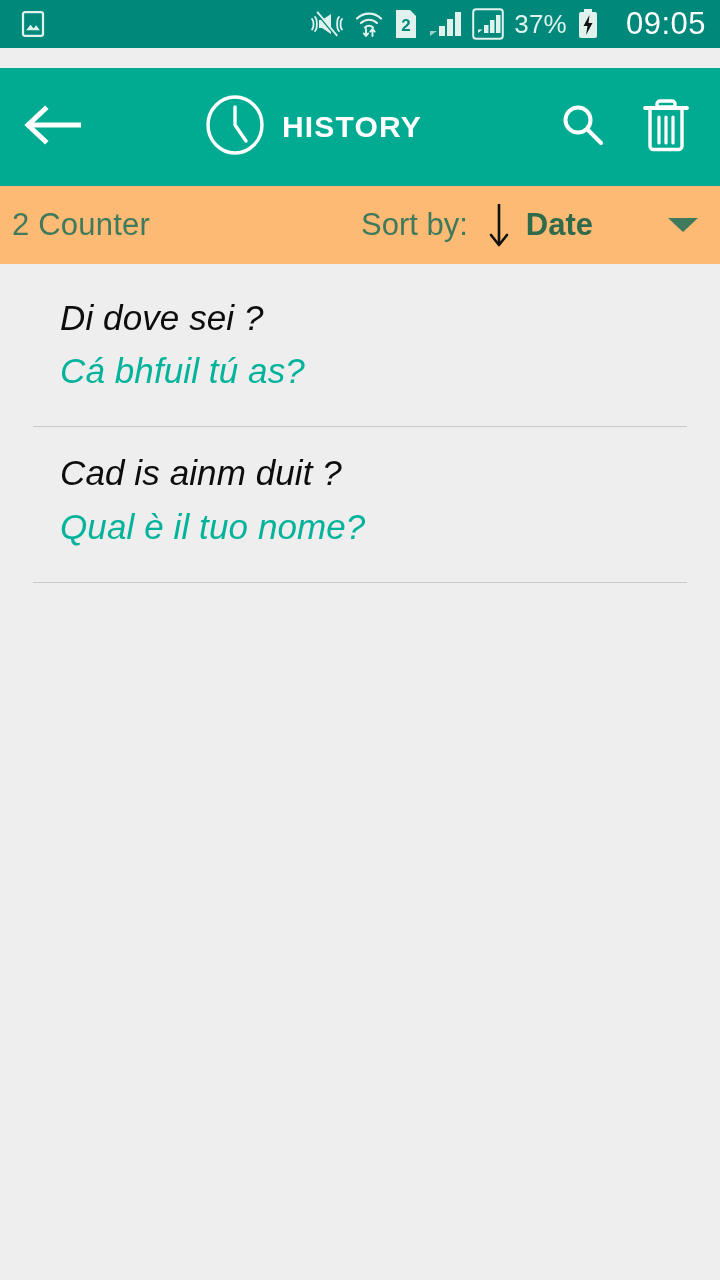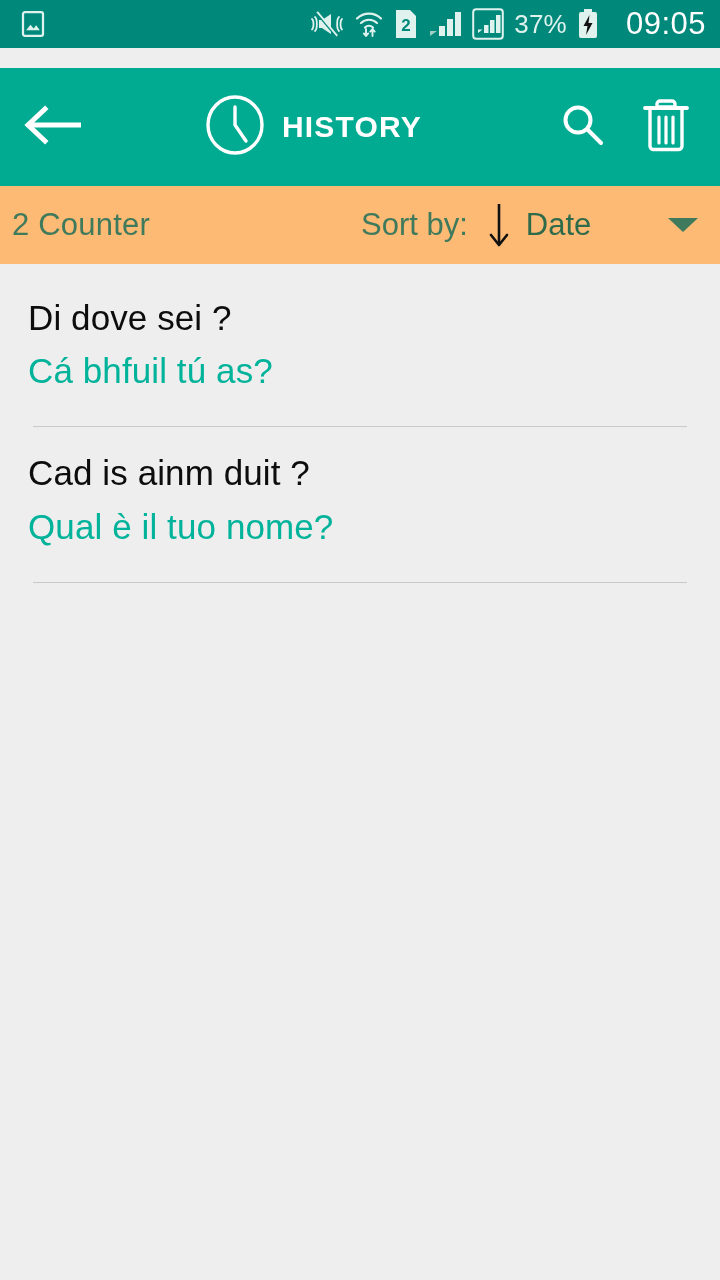--- a/index.html
+++ b/index.html
@@ -51,29 +51,29 @@
   }
   .counter {
     color:#3f7a5c; font-size:31px; padding-left:12px; letter-spacing:0.2px;
   }
   .sort-group {
     position:absolute; left:315px; top:0; height:100%;
     display:flex; align-items:center; gap:0px;margin-left:46px;
   }
   .sort-label { color:#3f7a5c; font-size:31px; }
   .sort-dir { margin:0 14px 0 18px; display:flex; align-items:center; }
-  .sort-value { color:#2f6b4a; font-size:31px; font-weight:normal; }
+  .sort-value { color:#2f6b4a; font-size:31px; font-weight:bold; }
   .sort-caret {
     position:absolute; right:20px; top:50%; transform:translateY(-50%);
     display:flex; align-items:center;
   }
 
   
   .list { padding-top:8px; }
-  .row { padding:26px 52px 22px 28px; position:relative; }
+  .row { padding:26px 52px 22px 60px; position:relative;font-style:italic; }
   .row-source {
     color:#0d0d0d; font-size:35px; line-height:1.12;
     margin-bottom:14px; letter-spacing:0.1px;
   }
   .row-target {
     color:#00b39a; font-size:35px; line-height:1.12; letter-spacing:0.1px;
   }
   .divider {
     height:1px; background:#c9c9c9;
     margin:14px 33px 0 33px;

